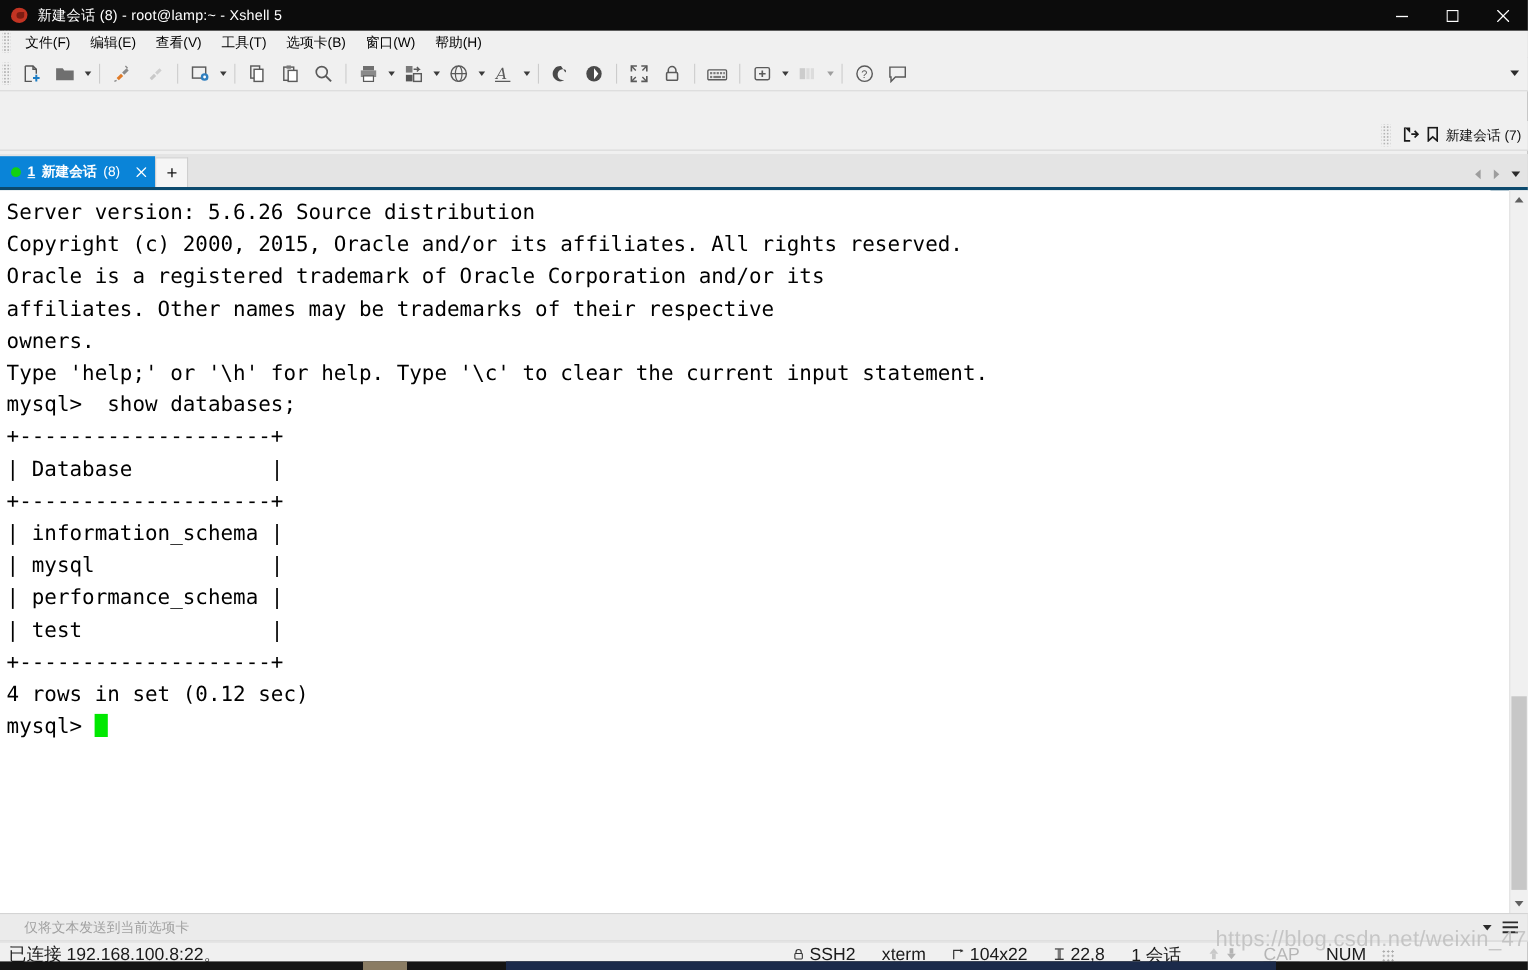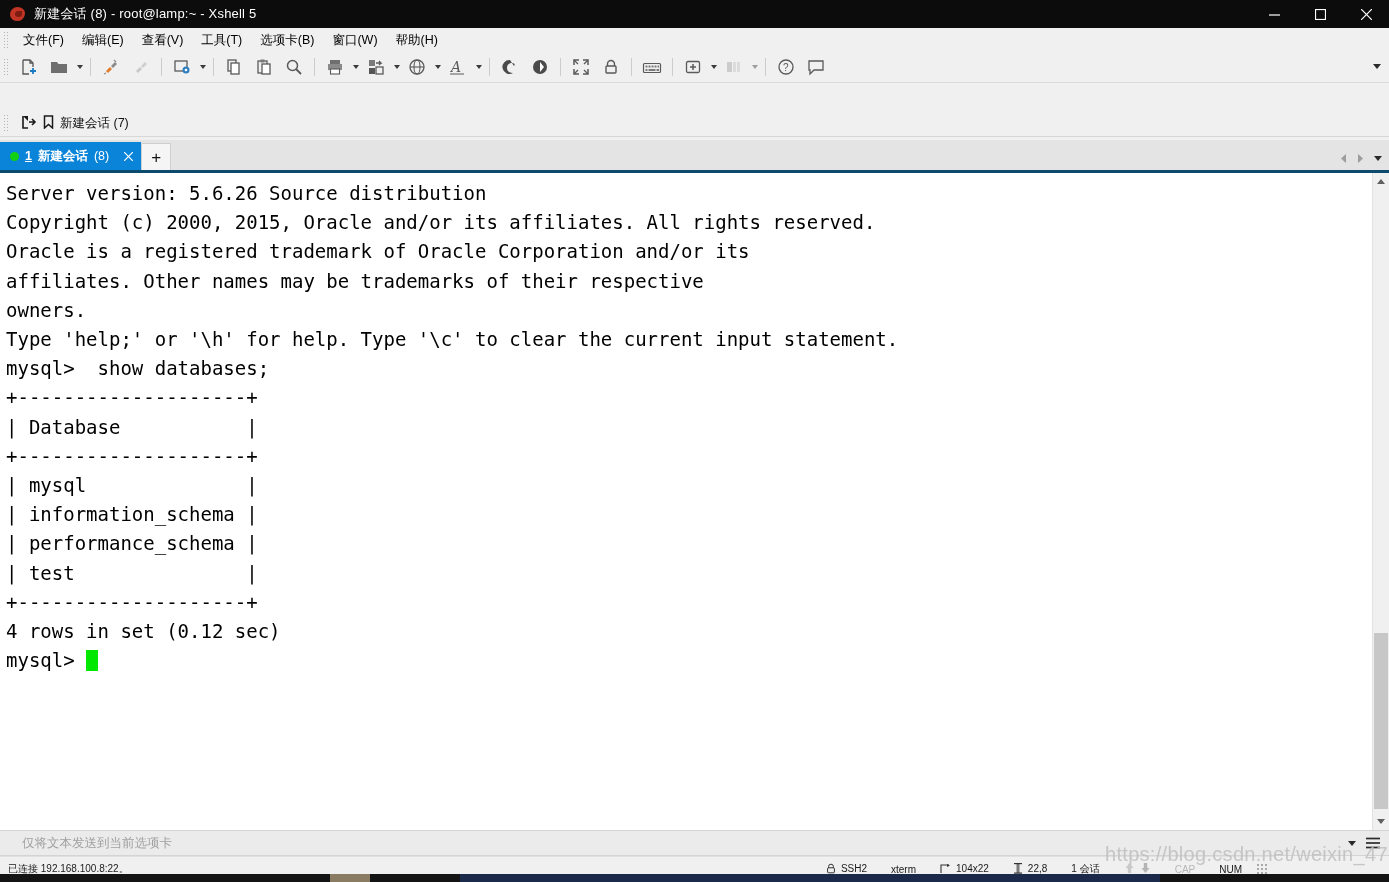--- a/index.html
+++ b/index.html
@@ -51,21 +51,21 @@
     display: flex; align-items: center; justify-content: center;
     color: #ffffff;
   }
   .win-btn svg { display: block; }
 
   
   .menubar {
     position: absolute; top: 28px; left: 0;
     width: 1389px; height: 24px;
     background: #f0f0f0;
-    display: flex; align-items: center;
+    display: flex; 
     border-bottom: 0px solid #ddd;
   }
   .grip {
     width: 8px; height: 20px; margin-left: 2px; margin-right: 4px;
     background-image: radial-gradient(circle, #b4b4b4 1px, transparent 1px);
     background-size: 3px 3px;
     background-position: 1px 1px;
   }
   .menu-item {
     font-size: 12.5px; color: #000;
@@ -136,20 +136,21 @@
     border-top: 5px solid #2b2b2b;
   }
 
   
   .bookmarkbar {
     position: absolute; top: 110px; left: 0;
     width: 1389px; height: 26px;
     background: #f0f0f0;
     display: flex; align-items: center;
     border-bottom: 1px solid #d7d7d7;
+    justify-content: flex-end;
   }
   .bm-item {
     display: flex; align-items: center; gap: 6px;
     padding: 2px 6px; margin-left: 2px;
     font-size: 12.5px; color: #111;
   }
 
   
   .tabbar {
     position: absolute; top: 140px; left: 0;
@@ -285,21 +286,21 @@
     width: 24px; height: 24px; display: flex; align-items: center; justify-content: center;
     margin-right: 4px;
   }
 
   
   .statusbar {
     position: absolute; top: 856px; left: 0;
     width: 1274px; height: 24px;
     background: #f0f0f0;
     display: flex; align-items: center;
-    font-size: 10px; color: #1a1a1a;
+    font-size: 16px; color: #1a1a1a;
     border-top: 1px solid #e0e0e0;
     box-sizing: border-box;
   }
   .sb-left { margin-left: 8px; white-space: nowrap; }
   .sb-right {
     position: absolute; right: 4px; top: 0; height: 24px;
     display: flex; align-items: center; gap: 0px;
   }
   .sb-cell {
     display: flex; align-items: flex-start; gap: 5px;
@@ -624,22 +625,22 @@
       <div class="term-line">Oracle is a registered trademark of Oracle Corporation and/or its</div>
       <div class="term-line">affiliates. Other names may be trademarks of their respective</div>
       <div class="term-line">owners.</div>
       <div class="term-line"></div>
       <div class="term-line">Type 'help;' or '\h' for help. Type '\c' to clear the current input statement.</div>
       <div class="term-line"></div>
       <div class="term-line">mysql&gt;  show databases;</div>
       <div class="term-line">+--------------------+</div>
       <div class="term-line">| Database           |</div>
       <div class="term-line">+--------------------+</div>
+      <div class="term-line">| information_schema |</div>
       <div class="term-line">| mysql              |</div>
-      <div class="term-line">| information_schema |</div>
       <div class="term-line">| performance_schema |</div>
       <div class="term-line">| test               |</div>
       <div class="term-line">+--------------------+</div>
       <div class="term-line">4 rows in set (0.12 sec)</div>
       <div class="term-line"></div>
       <div class="term-line"><span>mysql&gt; </span><span class="cursor-block"></span></div>
     </div>
 
     <div class="scrollbar">
       <div class="sb-arrow up">

